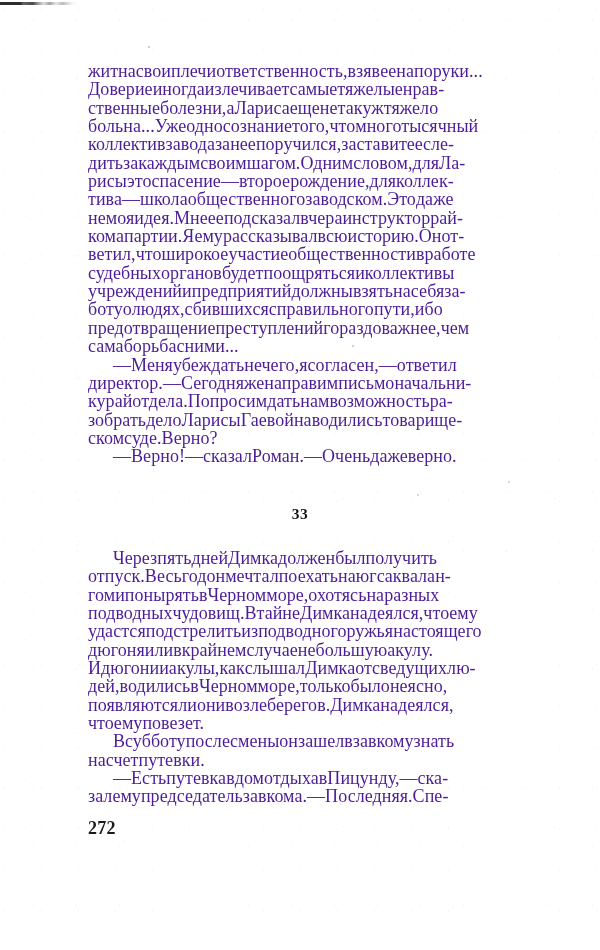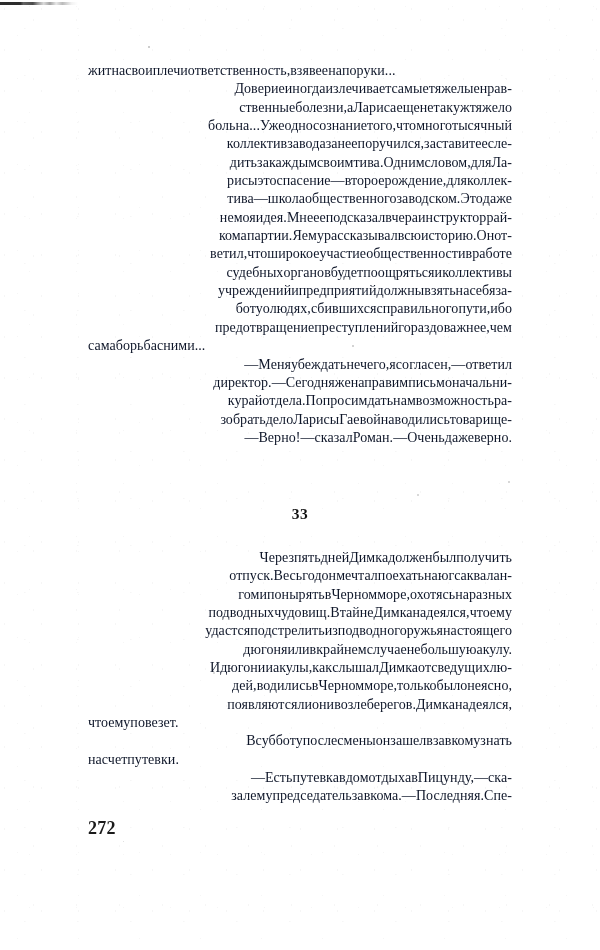--- a/index.html
+++ b/index.html
@@ -43,36 +43,35 @@
   
   #text-column {
     position: absolute;
     left: 88px;
     top: 62px;
     width: 424px;
   }
 
   .para {
     margin: 0;
-    font-size: 14px;
+    font-size: 18px;
     line-height: 18.35px;
     letter-spacing: 0.05px;
     word-spacing: 0.2px;
-    color: #0f172a;
+    color: #4c1d95;
     text-rendering: optimizeLegibility;
   }
 
   
   .line {
     display: flex;
     white-space: pre;
   }
   .line.justify {
-    justify-content: flex-end;
-    margin-left: 48px;
+    justify-content: flex-start;
   }
   .line.flush {
     justify-content: flex-start;
   }
   .line .w {
     display: inline-block;
   }
   .line.indent {
     text-indent: 0;
   }
@@ -146,37 +145,38 @@
 
   <div id="scan-edge-artifact"></div>
 
   <div id="text-column">
       <p class="para">
         <span class="line flush"><span class="w">жит</span> <span class="w">на</span> <span class="w">свои</span> <span class="w">плечи</span> <span class="w">ответственность,</span> <span class="w">взяв</span> <span class="w">ее</span> <span class="w">на</span> <span class="w">поруки...</span></span>
         <span class="line justify"><span class="w">Доверие</span><span class="w">иногда</span><span class="w">излечивает</span><span class="w">самые</span><span class="w">тяжелые</span><span class="w">нрав-</span></span>
         <span class="line justify"><span class="w">ственные</span><span class="w">болезни,</span><span class="w">а</span><span class="w">Лариса</span><span class="w">еще</span><span class="w">не</span><span class="w">так</span><span class="w">уж</span><span class="w">тяжело</span></span>
         <span class="line justify"><span class="w">больна...</span><span class="w">Уже</span><span class="w">одно</span><span class="w">сознание</span><span class="w">того,</span><span class="w">что</span><span class="w">многотысячный</span></span>
         <span class="line justify"><span class="w">коллектив</span><span class="w">завода</span><span class="w">за</span><span class="w">нее</span><span class="w">поручился,</span><span class="w">заставит</span><span class="w">ее</span><span class="w">сле-</span></span>
-        <span class="line justify"><span class="w">дить</span><span class="w">за</span><span class="w">каждым</span><span class="w">своим</span><span class="w">тива.</span><span class="w">Одним</span><span class="w">словом,</span><span class="w">для</span><span class="w">Ла-</span></span>
+        <span class="line justify"><span class="w">дить</span><span class="w">за</span><span class="w">каждым</span><span class="w">своим</span><span class="w">шагом.</span><span class="w">Одним</span><span class="w">словом,</span><span class="w">для</span><span class="w">Ла-</span></span>
         <span class="line justify"><span class="w">рисы</span><span class="w">это</span><span class="w">спасение</span><span class="w">—</span><span class="w">второе</span><span class="w">рождение,</span><span class="w">для</span><span class="w">коллек-</span></span>
         <span class="line justify"><span class="w">тива</span><span class="w">—</span><span class="w">школа</span><span class="w">общественного</span><span class="w">заводском.</span><span class="w">Это</span><span class="w">даже</span></span>
         <span class="line justify"><span class="w">не</span><span class="w">моя</span><span class="w">идея.</span><span class="w">Мне</span><span class="w">ее</span><span class="w">подсказал</span><span class="w">вчера</span><span class="w">инструктор</span><span class="w">рай-</span></span>
         <span class="line justify"><span class="w">кома</span><span class="w">партии.</span><span class="w">Я</span><span class="w">ему</span><span class="w">рассказывал</span><span class="w">всю</span><span class="w">историю.</span><span class="w">Он</span><span class="w">от-</span></span>
         <span class="line justify"><span class="w">ветил,</span><span class="w">что</span><span class="w">широкое</span><span class="w">участие</span><span class="w">общественности</span><span class="w">в</span><span class="w">работе</span></span>
         <span class="line justify"><span class="w">судебных</span><span class="w">органов</span><span class="w">будет</span><span class="w">поощряться</span><span class="w">и</span><span class="w">коллективы</span></span>
         <span class="line justify"><span class="w">учреждений</span><span class="w">и</span><span class="w">предприятий</span><span class="w">должны</span><span class="w">взять</span><span class="w">на</span><span class="w">себя</span><span class="w">за-</span></span>
         <span class="line justify"><span class="w">боту</span><span class="w">о</span><span class="w">людях,</span><span class="w">сбившихся</span><span class="w">с</span><span class="w">правильного</span><span class="w">пути,</span><span class="w">ибо</span></span>
         <span class="line justify"><span class="w">предотвращение</span><span class="w">преступлений</span><span class="w">гораздо</span><span class="w">важнее,</span><span class="w">чем</span></span>
         <span class="line flush"><span class="w">сама</span> <span class="w">борьба</span> <span class="w">с</span> <span class="w">ними...</span></span>
       </p>
       <p class="para">
         <span class="line justify indent"><span class="w">—</span><span class="w">Меня</span><span class="w">убеждать</span><span class="w">нечего,</span><span class="w">я</span><span class="w">согласен,</span><span class="w">—</span><span class="w">ответил</span></span>
         <span class="line justify"><span class="w">директор.</span><span class="w">—</span><span class="w">Сегодня</span><span class="w">же</span><span class="w">направим</span><span class="w">письмо</span><span class="w">начальни-</span></span>
         <span class="line justify"><span class="w">ку</span><span class="w">райотдела.</span><span class="w">Попросим</span><span class="w">дать</span><span class="w">нам</span><span class="w">возможность</span><span class="w">ра-</span></span>
         <span class="line justify"><span class="w">зобрать</span><span class="w">дело</span><span class="w">Ларисы</span><span class="w">Гаевой</span><span class="w">на</span><span class="w">водились</span><span class="w">товарище-</span></span>
+        <span class="line flush"><span class="w">ском</span> <span class="w">суде.</span> <span class="w">Верно?</span></span>
       </p>
       <p class="para">
         <span class="line justify indent"><span class="w">—</span><span class="w">Верно!</span><span class="w">—</span><span class="w">сказал</span><span class="w">Роман.</span><span class="w">—</span><span class="w">Очень</span><span class="w">даже</span><span class="w">верно.</span></span>
       </p>
     </div>
 
   <div id="chapter-heading">33</div>
 
   <div id="text-column-2">
       <p class="para">

